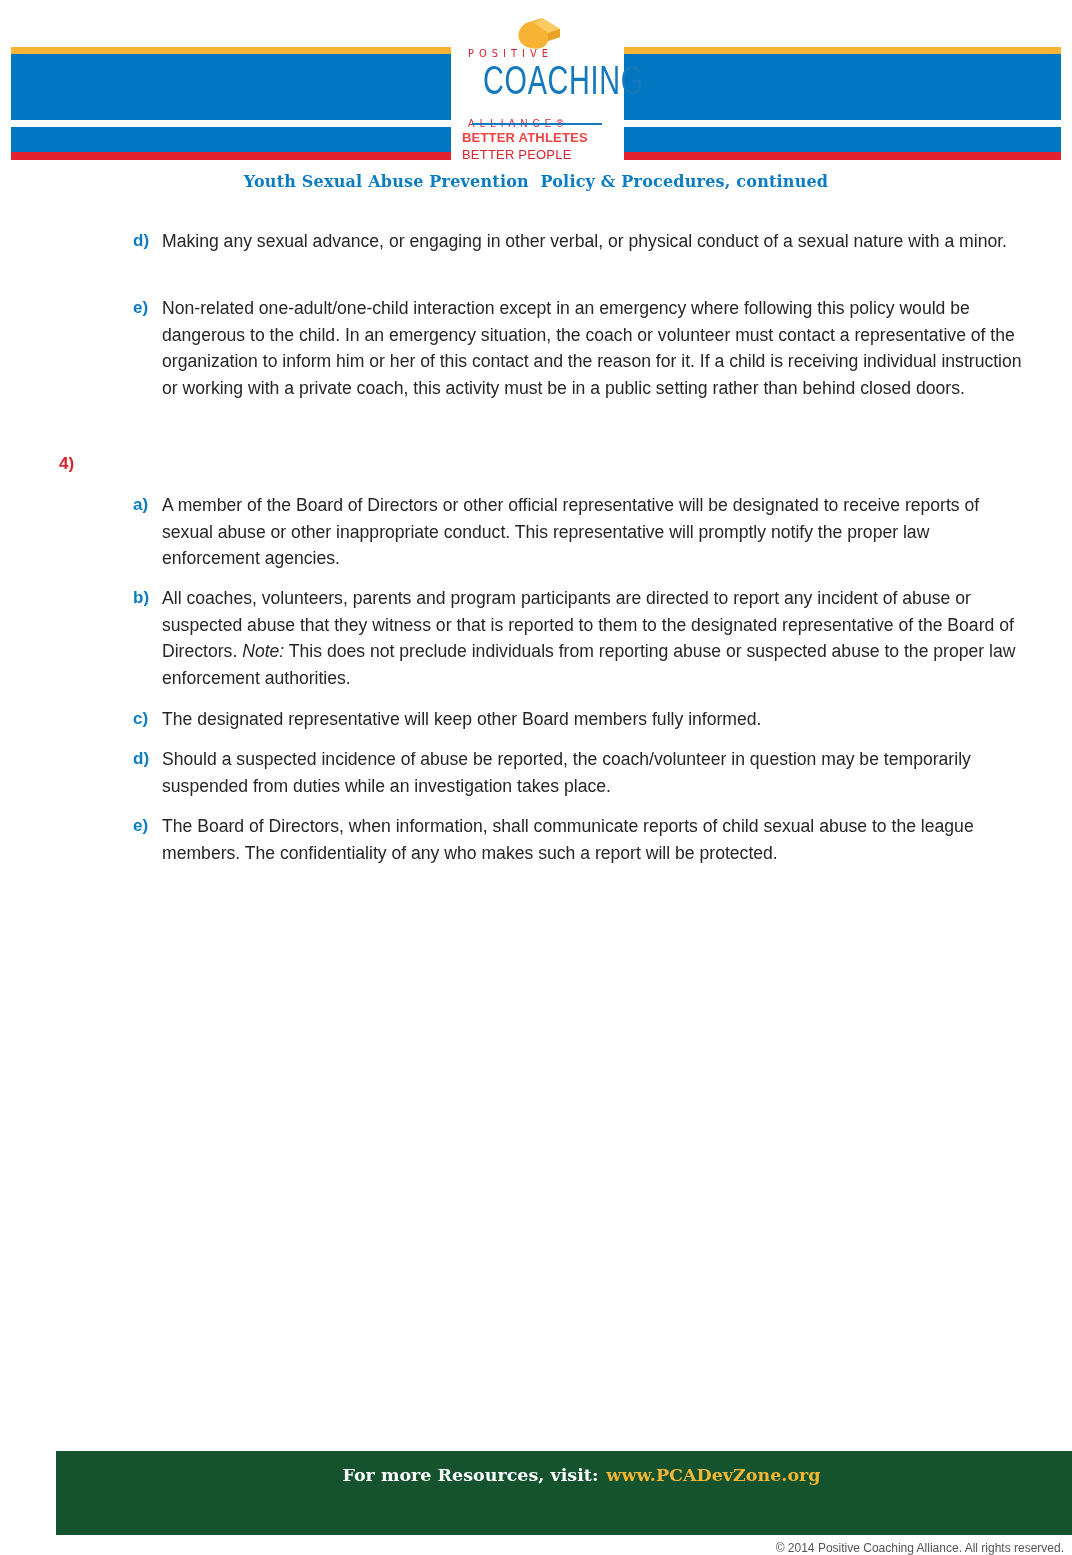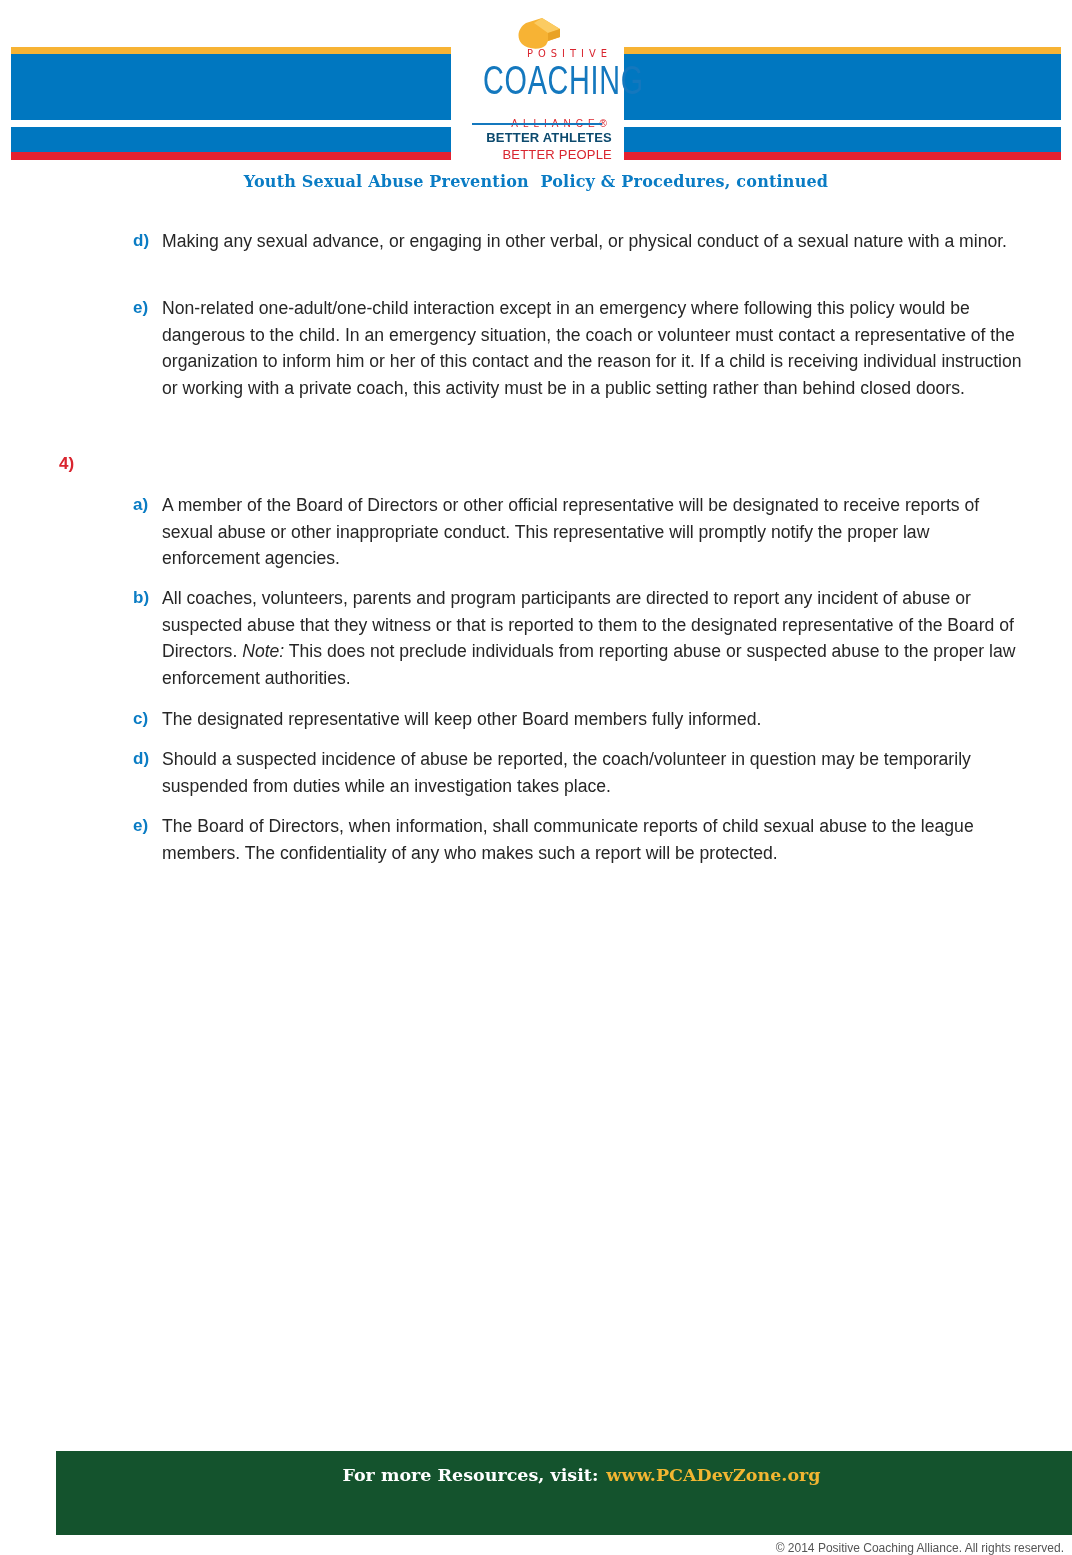--- a/index.html
+++ b/index.html
@@ -9,21 +9,21 @@
   
   .banner { position: absolute; top: 47px; height: 113px; }
   .banner.left { left: 11px; width: 440px; }
   .banner.right { left: 624px; width: 437px; }
   .banner .s-yellow { position: absolute; left: 0; right: 0; top: 0; height: 7px; background: #F7B334; }
   .banner .s-blue1  { position: absolute; left: 0; right: 0; top: 7px; height: 66px; background: #0077C0; }
   .banner .s-blue2  { position: absolute; left: 0; right: 0; top: 80px; height: 25px; background: #0077C0; }
   .banner .s-red    { position: absolute; left: 0; right: 0; top: 105px; height: 8px; background: #E4212F; }
 
   
-  .logo { position: absolute; left: 462px; top: 14px; width: 150px; height: 150px; text-align: right; }
+  .logo { position: absolute; left: 462px; top: 14px; width: 150px; height: 150px; text-align: left; }
   .logo .whistle { position: absolute; left: 50px; top: 3px; width: 52px; height: 32px; }
   .logo .word-positive {
     position: absolute; left: 0; right: 0; top: 33px;
     font-family: "DejaVu Sans Condensed", "DejaVu Sans", sans-serif;
     font-size: 11px; letter-spacing: 5px; color: #D9252F; font-weight: normal;
     padding-left: 6px;
   }
   .logo .word-coaching {
     position: absolute; left: 0; right: 0; top: 42px;
     font-family: "Liberation Sans Narrow", "Liberation Sans", sans-serif;
@@ -31,21 +31,21 @@
     transform: scaleX(0.72); transform-origin: center;
     letter-spacing: 1px;
   }
   .logo .word-alliance {
     position: absolute; left: 0; right: 0; top: 104px;
     font-size: 10px; letter-spacing: 5px; color: #D9252F; padding-left: 6px;
   }
   .logo .rule { position: absolute; left: 10px; right: 10px; top: 109px; height: 2px; background: #1478BE; }
   .logo .tag1 {
     position: absolute; left: 0; right: 0; top: 116px;
-    font-size: 13px; font-weight: bold; color: #0c4a6e; letter-spacing: 0.2px;
+    font-size: 13px; font-weight: bold; color: #ef4444; letter-spacing: 0.2px;
   }
   .logo .tag2 {
     position: absolute; left: 0; right: 0; top: 133px;
     font-size: 13px; font-weight: normal; color: #D9252F; letter-spacing: 0.2px;
   }
 
   
   .page-title {
     position: absolute; left: 0; right: 0; top: 172px;
     text-align: center;

